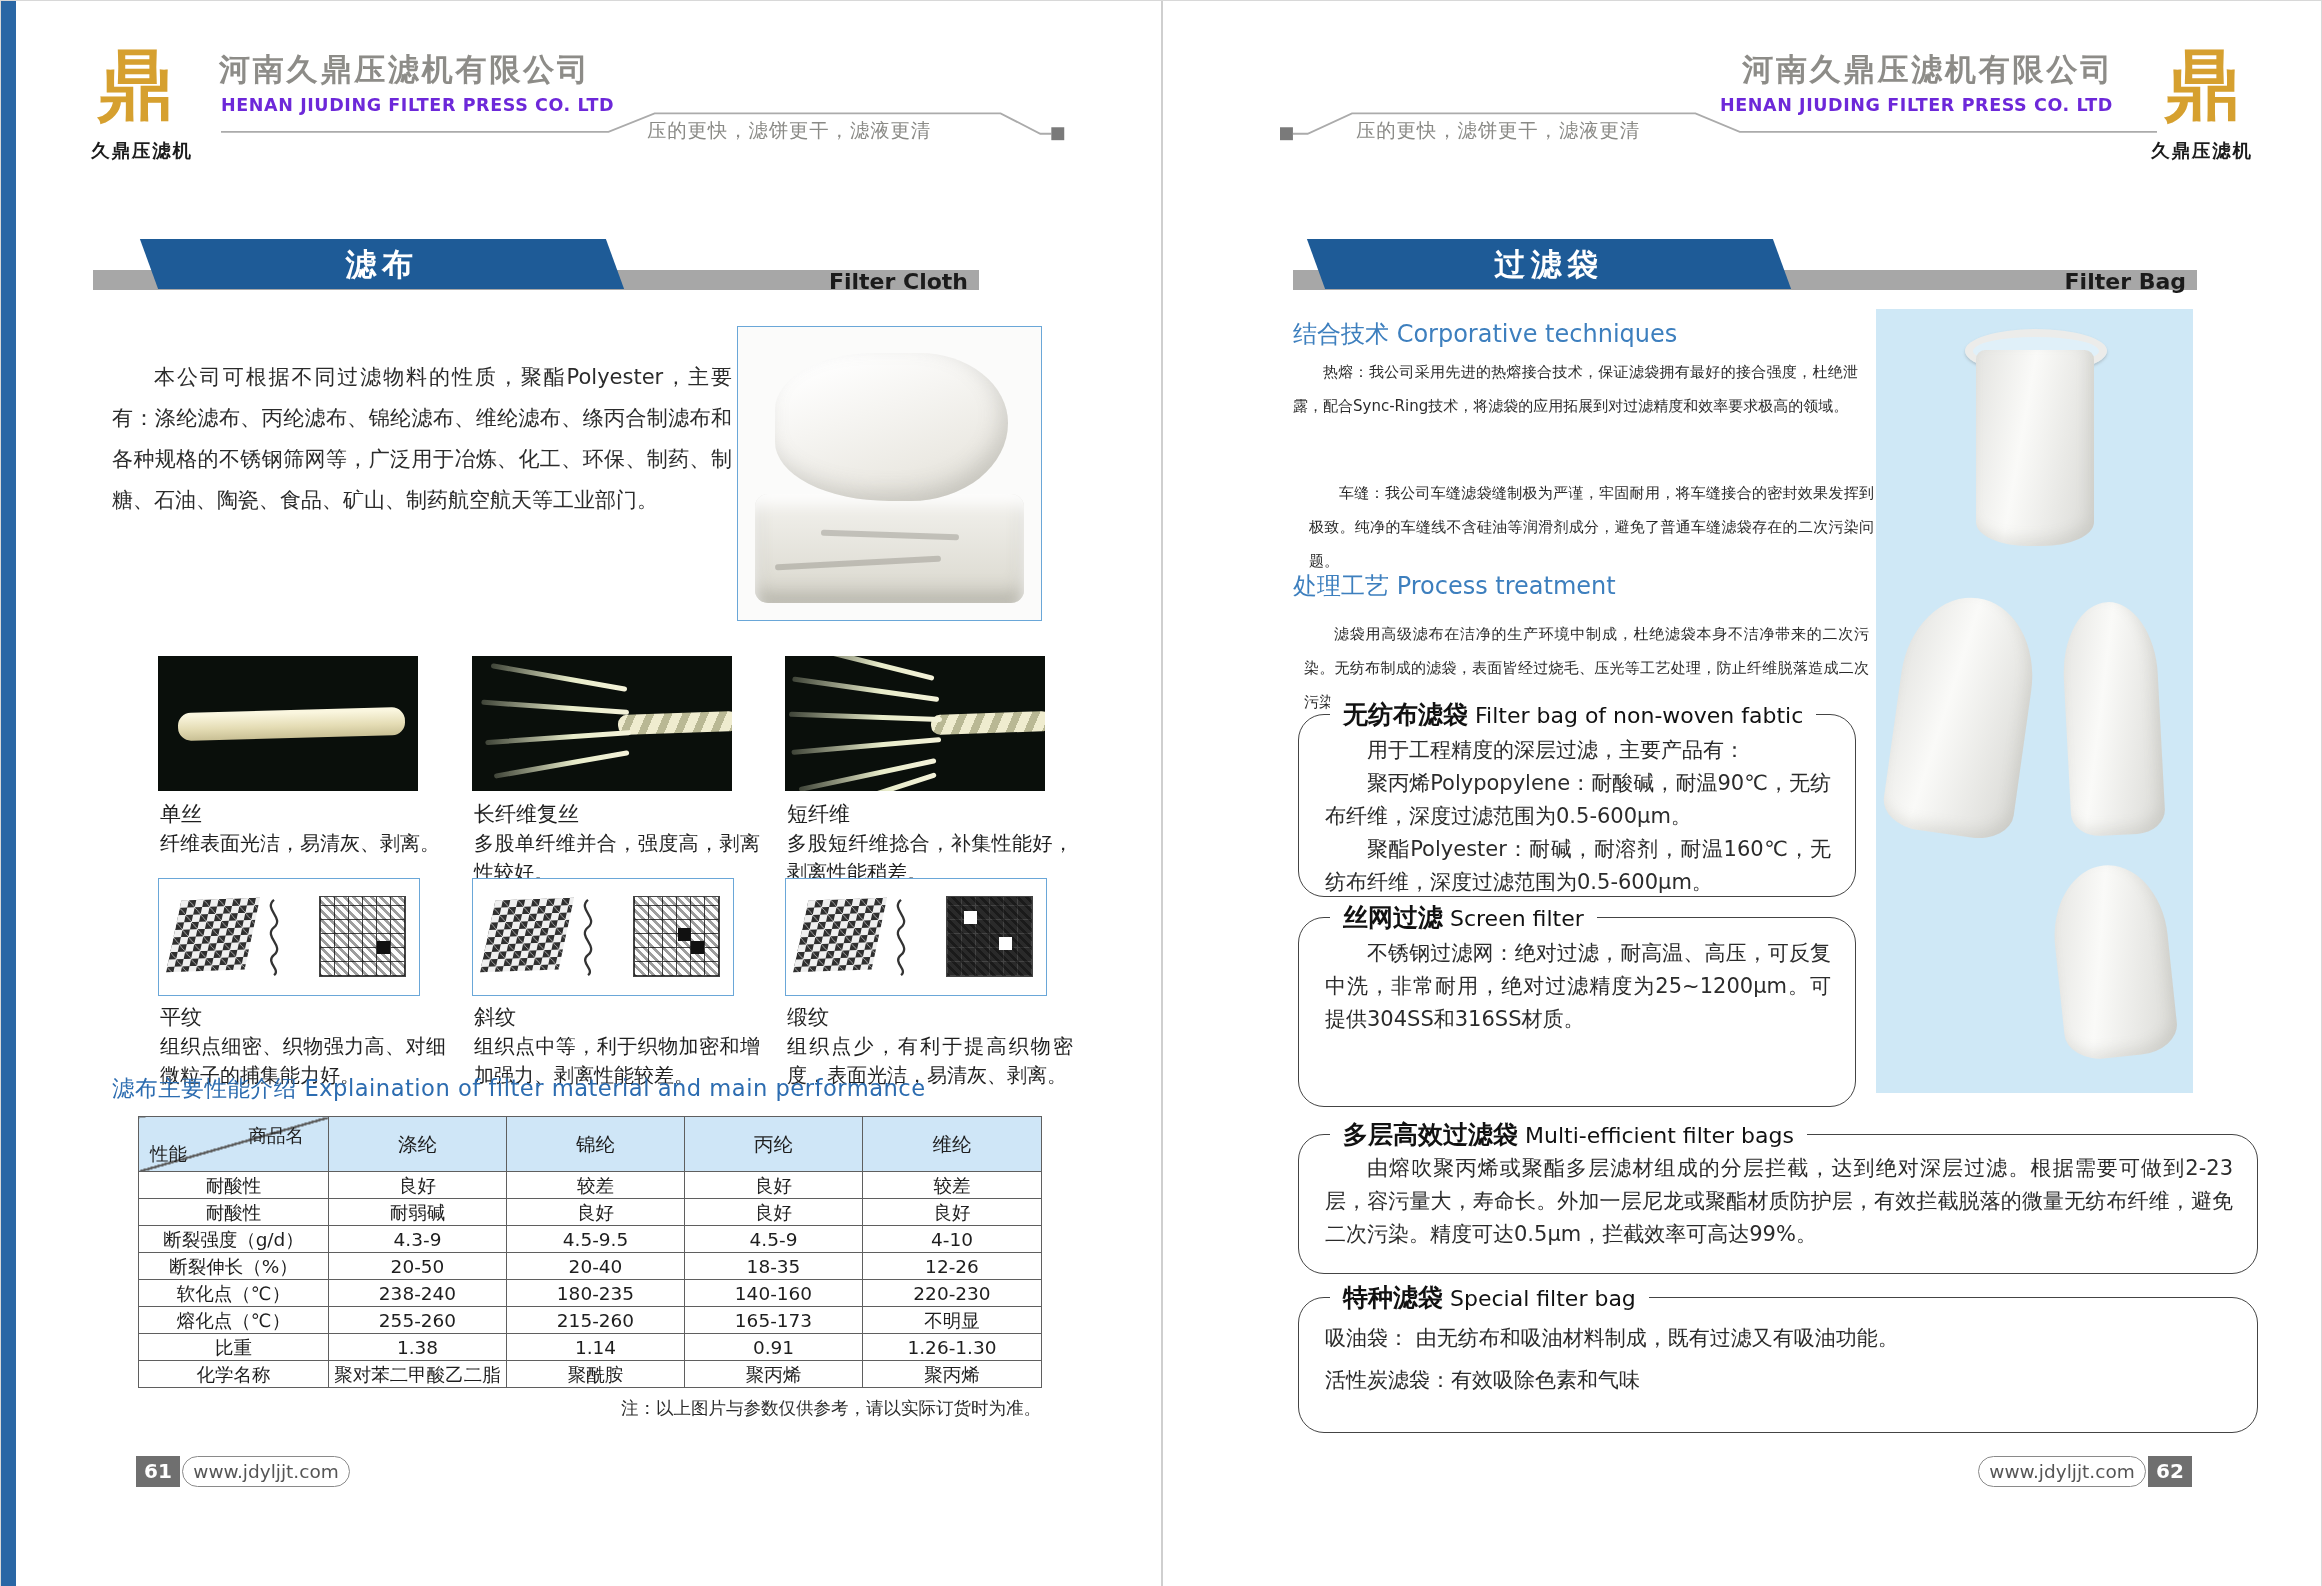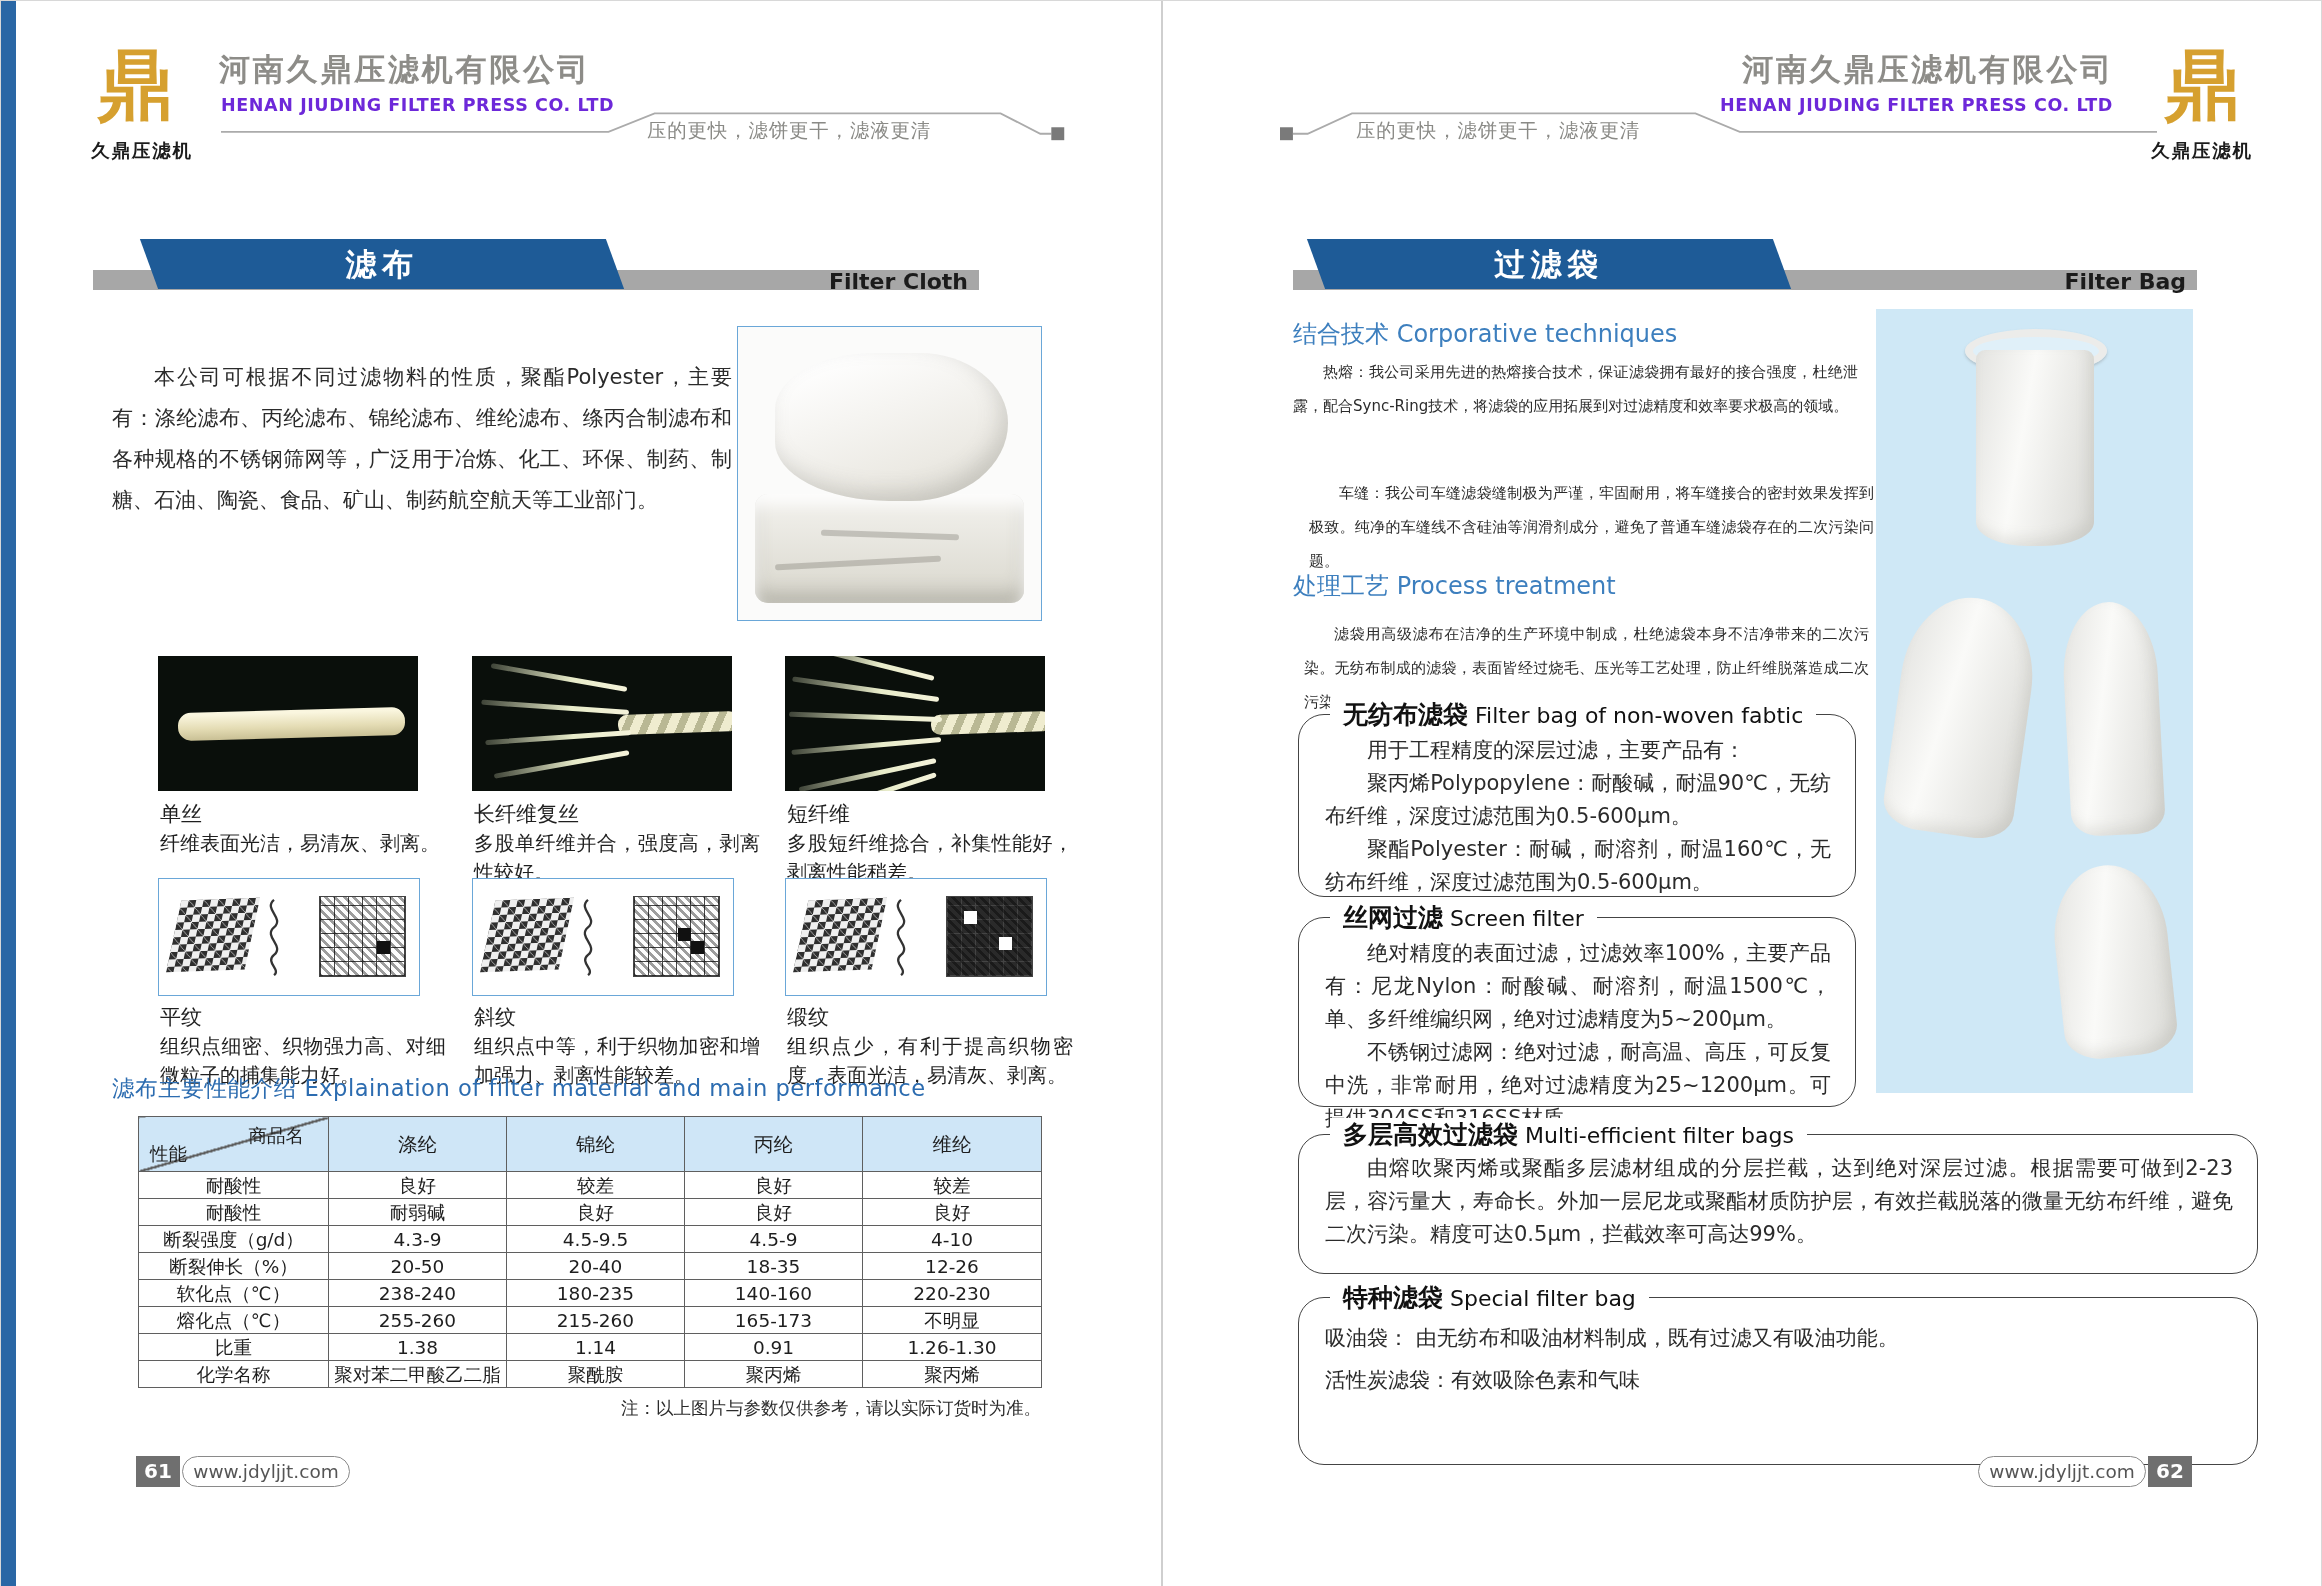--- a/index.html
+++ b/index.html
@@ -313,21 +313,20 @@
         <p class="box-para">聚丙烯Polypopylene：耐酸碱，耐温90℃，无纺布纤维，深度过滤范围为0.5-600μm。</p>
         <p class="box-para">聚酯Polyester：耐碱，耐溶剂，耐温160℃，无纺布纤维，深度过滤范围为0.5-600μm。</p>
       </div>
     </div>
 
     <div class="round-box" style="left:136px;top:916px;width:558px;height:190px;">
       <div class="box-title">
         <span class="cn">丝网过滤</span><span class="en"> Screen filter</span>
       </div>
       <div class="box-inner">
-        <p class="box-para">绝对精度的表面过滤，过滤效率100%，主要产品有：尼龙Nylon：耐酸碱、耐溶剂，耐温1500℃，单、多纤维编织网，绝对过滤精度为5~200μm。</p>
         <p class="box-para">不锈钢过滤网：绝对过滤，耐高温、高压，可反复中洗，非常耐用，绝对过滤精度为25~1200μm。可提供304SS和316SS材质。</p>
       </div>
     </div>
 
     <div class="bag-panel" style="left:714px;top:308px;width:317px;height:784px;">
       <div class="basket-ring" style="left:89px;top:20px;width:126px;height:28px;"></div>
       <div class="bag" style="left:100px;top:41px;width:118px;height:196px;border-radius:9.2px 9.2px 52px 52px/9.2px 9.2px 24px 24px;"></div>
       <div class="bag" style="left:20px;top:288px;width:131px;height:238px;border-radius:66px 66px 39px 39px/85px 85px 28px 28px;transform:rotate(8deg);"></div>
       <div class="bag" style="left:190px;top:293px;width:94px;height:233px;border-radius:48px 48px 29.5px 29.5px/76px 76px 24px 24px;transform:rotate(-3deg);"></div>
       <div class="bag" style="left:181px;top:556px;width:113px;height:192px;border-radius:57px 57px 39px 39px/76px 76px 28px 28px;transform:rotate(-6deg);"></div>
@@ -335,21 +334,21 @@
 
     <div class="round-box" style="left:136px;top:1133px;width:960px;height:140px;">
       <div class="box-title">
         <span class="cn">多层高效过滤袋</span><span class="en"> Multi-efficient filter bags</span>
       </div>
       <div class="box-inner" style="top:16.6px;">
         <p class="box-para">由熔吹聚丙烯或聚酯多层滤材组成的分层拦截，达到绝对深层过滤。根据需要可做到2-23层，容污量大，寿命长。外加一层尼龙或聚酯材质防护层，有效拦截脱落的微量无纺布纤维，避免二次污染。精度可达0.5μm，拦截效率可高达99%。</p>
       </div>
     </div>
 
-    <div class="round-box" style="left:136px;top:1296px;width:960px;height:168px;">
+    <div class="round-box" style="left:136px;top:1296px;width:960px;height:136px;">
       <div class="box-title">
         <span class="cn">特种滤袋</span><span class="en"> Special filter bag</span>
       </div>
       <div class="box-inner" style="top:24px;">
         <p class="box-para noindent" style="margin-bottom:9.2px;">吸油袋： 由无纺布和吸油材料制成，既有过滤又有吸油功能。</p>
         <p class="box-para noindent">活性炭滤袋：有效吸除色素和气味</p>
       </div>
     </div>
 
     <div class="footer-url" style="left:816px;top:1455px;">www.jdyljjt.com</div>

